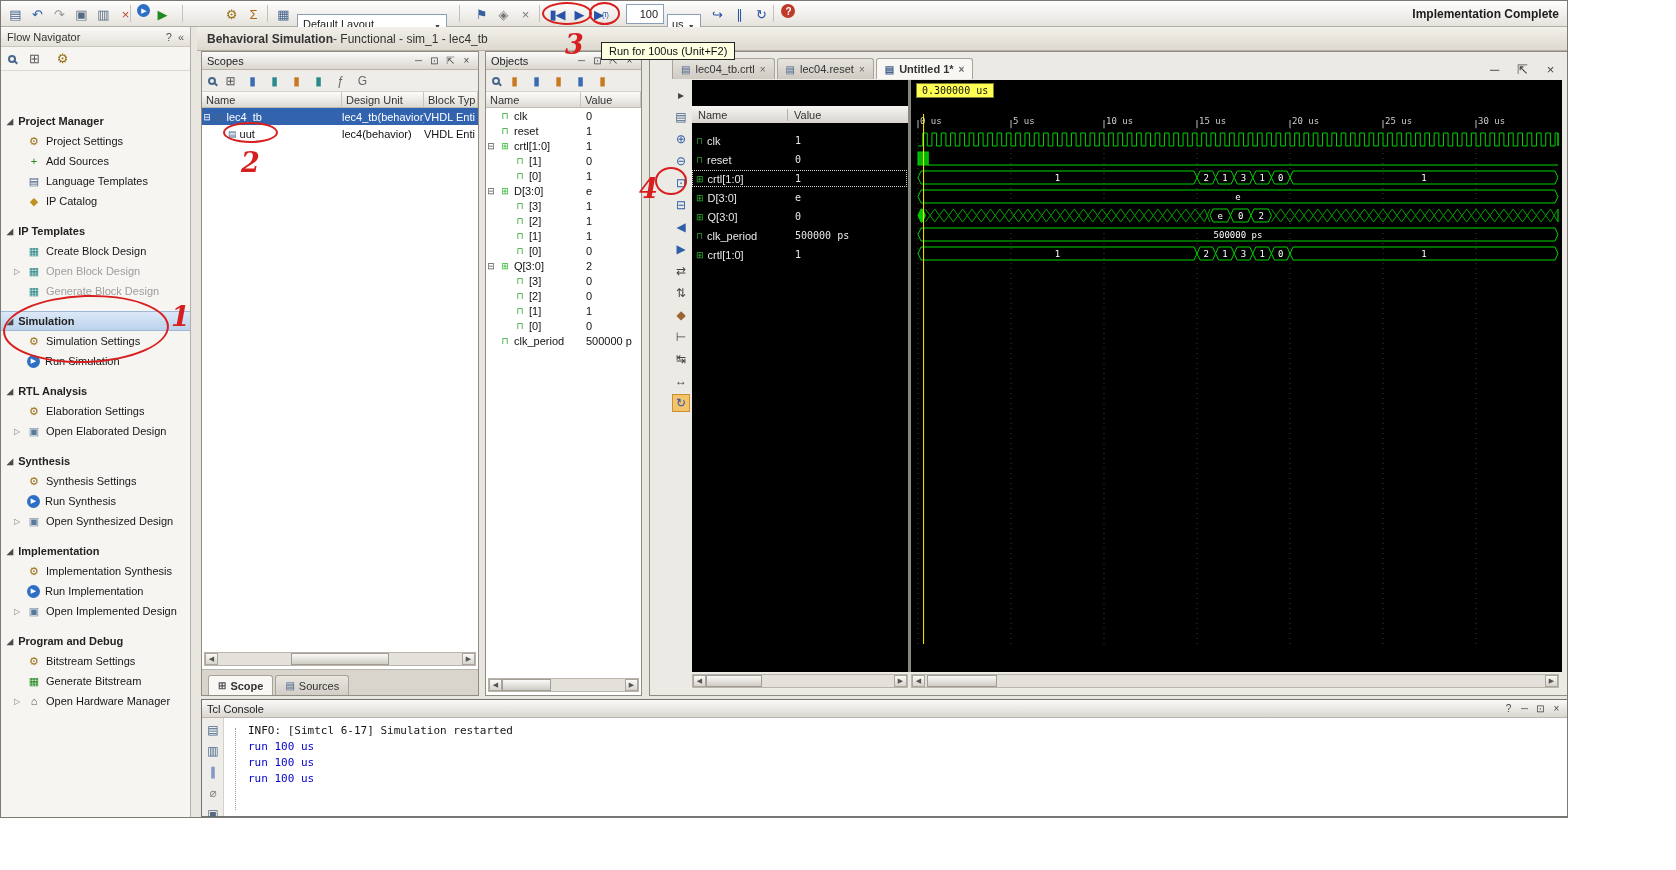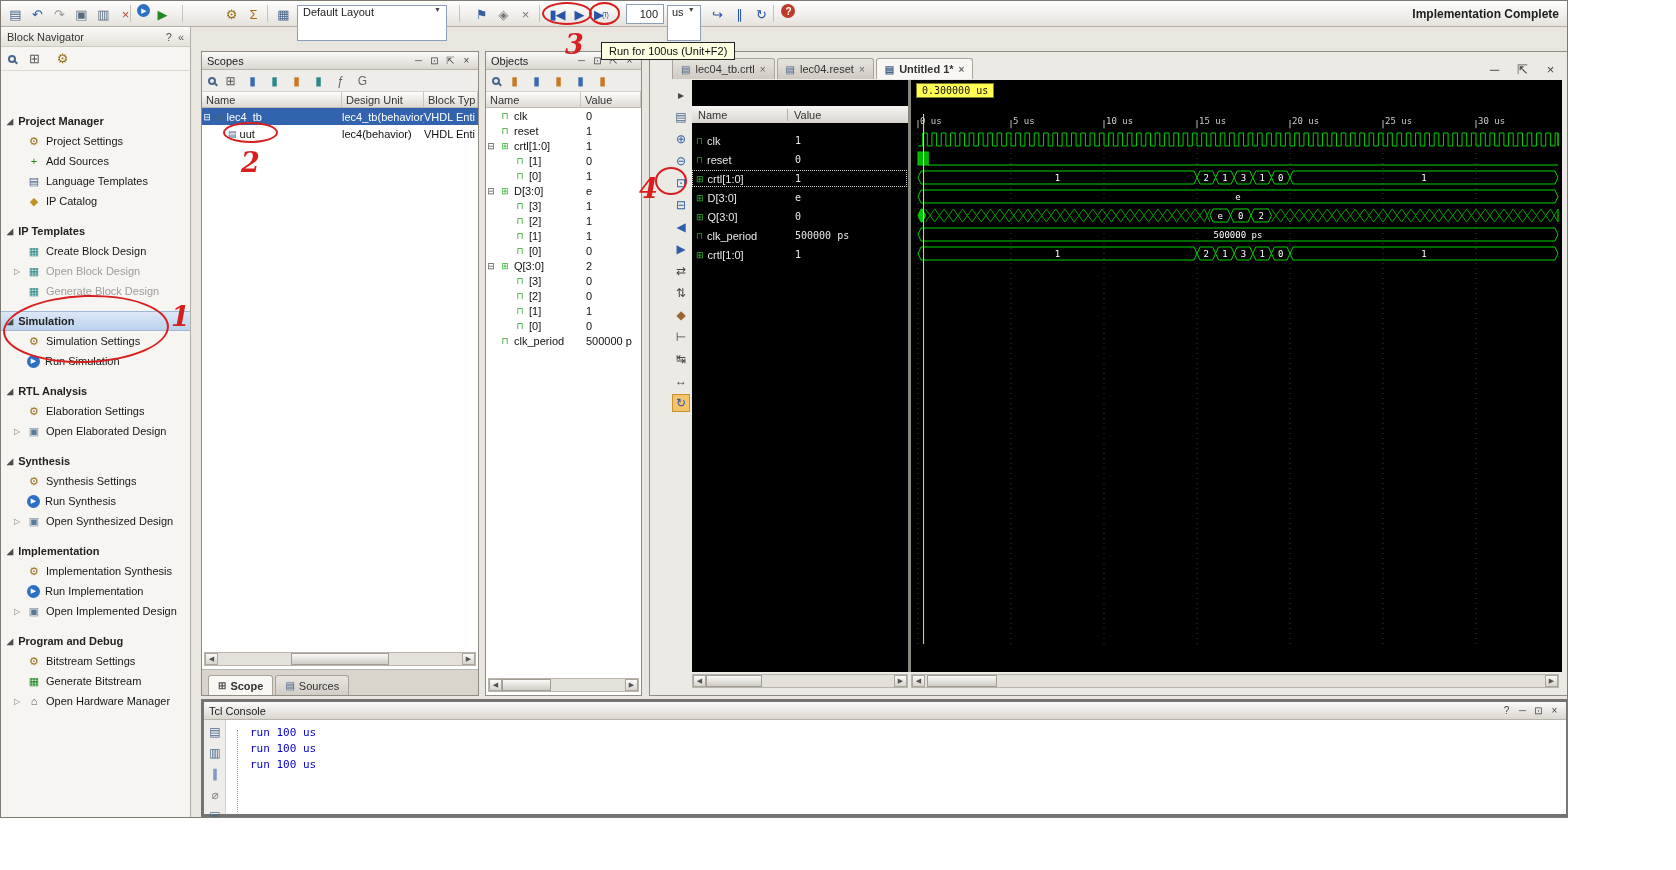--- a/index.html
+++ b/index.html
@@ -3,21 +3,21 @@
 <meta charset="utf-8">
 <style>
 *{box-sizing:border-box;margin:0;padding:0}
 body{width:1676px;height:870px;background:#fff;position:relative;font-family:"Liberation Sans",sans-serif;overflow:hidden}
 #app{position:absolute;left:0;top:0;width:1568px;height:818px;background:#e9e6e0;border:1px solid #7d7a74;overflow:hidden}
 
 #toolbar{position:absolute;left:0;top:0;width:100%;height:26px;background:linear-gradient(#fefefe,#e6e3dd);border-bottom:1px solid #b3afa7}
 .tbgroup{position:absolute;top:3px;display:flex;gap:2px}
 .tbi{width:20px;height:20px;display:flex;align-items:center;justify-content:center;font-size:13px;border-radius:2px;letter-spacing:-1px}
 .tbsep{position:absolute;top:4px;width:1px;height:17px;background:#c6c2ba}
-.dd{position:absolute;top:4px;height:36px;background:#fff;border:1px solid #8ba0b8;display:flex;align-items:flex-start;font-size:11px;padding:0 5px;gap:8px;color:#222}
+.dd{position:absolute;top:13px;height:17px;background:#fff;border:1px solid #8ba0b8;display:flex;align-items:flex-end;font-size:11px;padding:0 5px;gap:8px;color:#222}
 .caret{font-size:7px;color:#444}
 .numfield{position:absolute;top:3px;height:20px;background:#fff;border:1px solid #8ba0b8;font-size:11px;display:flex;align-items:center;justify-content:flex-end;padding:0 5px;color:#222}
 #tb-status{position:absolute;right:8px;top:6px;font-weight:bold;font-size:12px;color:#1d1d1d}
 .supt{font-size:7px;margin-left:-1px;color:#2953a8}
 .help-badge{width:14px;height:14px;border-radius:50%;background:#c03a2b;color:#fff;font-size:10px;font-weight:bold;display:inline-flex;align-items:center;justify-content:center}
 
 .gl{display:inline-flex;align-items:center;justify-content:center}
 .mag-icon{width:8px;height:8px;border:2px solid #48688c;border-radius:50%;position:relative;display:inline-block}
 .mag-icon::after{content:'';position:absolute;width:5px;height:2px;background:#48688c;transform:rotate(45deg);right:-4px;bottom:-2px}
 .run-badge{width:13px;height:13px;border-radius:50%;background:#2d6fc4;color:#fff;font-size:7px;display:inline-flex;align-items:center;justify-content:center;flex:none}
@@ -84,21 +84,21 @@
 #wn-head .h2{padding-left:6px}
 .wv-row{position:absolute;left:0;width:215px;height:17px;color:#e8e8e8;font-size:11px;display:flex;align-items:center}
 .wv-name{width:96px;display:flex;gap:4px;padding-left:4px;align-items:center;overflow:hidden;white-space:nowrap}
 .wv-name .gl{font-size:9px;flex:none}
 .wv-val{padding-left:7px;font-family:"DejaVu Sans Mono",monospace;font-size:10px;white-space:nowrap}
 .wv-row.sel{outline:1px dotted #cfcfcf;outline-offset:-1px}
 #wave-split{position:absolute;left:258px;top:28px;width:3px;height:592px;background:#8a8781}
 #wave-timebox{position:absolute;left:266px;top:31px;background:#ffff54;color:#111;font-family:"DejaVu Sans Mono",monospace;font-size:10px;padding:1px 5px;border:1px solid #7a7a30}
 #wave-svg{position:absolute;left:261px;top:54px;background:transparent}
 
-#tcl{position:absolute;left:200px;top:698px;width:1368px;height:118px;background:#fff;border:3px solid #737373}
+#tcl{position:absolute;left:200px;top:698px;width:1368px;height:118px;background:#fff;border:1px solid #737373}
 #tcl-side{position:absolute;left:0;top:18px;width:22px;bottom:0;background:#efede9;border-right:1px solid #d5d1c9;display:flex;flex-direction:column;gap:7px;align-items:center;padding-top:5px}
 #tcl-side .gl{font-size:12px}
 #tcl-text{position:absolute;left:22px;top:18px;right:0;bottom:0;background:#fff;overflow:hidden;padding-top:5px;font-family:"DejaVu Sans Mono",monospace;font-size:11px}
 .tcl-guide{position:absolute;left:11px;top:10px;height:82px;border-left:1px dotted #9a9a9a}
 .tcl-line{padding-left:24px;line-height:16px;white-space:pre}
 .tcl-line.cmd{color:#0000cd}
 .tcl-line.info{color:#151515}
 
 .rc{position:absolute;border:2px solid #d81f1f;border-radius:50%;z-index:60;pointer-events:none}
 .rnum{position:absolute;color:#d81f1f;font-size:27px;font-family:"DejaVu Serif",serif;font-style:italic;font-weight:bold;z-index:60;pointer-events:none}
@@ -161,21 +161,21 @@
       </div>
     <div class="tbsep" style="left:772px"></div>
     <div class="tbgroup" id="tb-g9" style="left:780px">
         <span class="help-badge tbi">?</span>
       </div>
     <div id="tb-status">Implementation Complete</div>
   </div>
 
   <div id="flownav">
     <div id="fn-header">
-      <span>Block Navigator</span>
+      <span>Flow Navigator</span>
       <span class="sp"></span>
       <span style="color:#555">?</span>
       <span style="color:#555">«</span>
     </div>
     <div id="fn-tools">
         <span class="mag-icon tbi"></span>
         <span class="gl tbi" style="color: rgb(85, 85, 85);">⊞</span>
         <span class="gl tbi" style="color: rgb(154, 112, 24);">⚙</span>
       </div>
     <div id="fn-tree">
@@ -303,20 +303,24 @@
           <span>Generate Bitstream</span>
         </div>
         <div class="fn-item">
           <span class="chev">▷</span>
           <span class="gl" style="color: rgb(85, 85, 85);">⌂</span>
           <span>Open Hardware Manager</span>
         </div>
       </div>
   </div>
 
+  <div id="main-header">
+    <span style="font-weight:bold">Behavioral Simulation</span>
+    <span> - Functional - sim_1 - lec4_tb</span>
+  </div>
 
   <div class="panel" id="scopes" style="left:200px;top:50px;width:278px;height:645px">
     <div class="ptitle">
       <span>Scopes</span>
       <span class="sp"></span>
         <span id="scopes-ctl" style="display:flex;gap:2px">
           <span class="gl tbi" style="color: rgb(68, 68, 68);">─</span>
           <span class="gl tbi" style="color: rgb(68, 68, 68);">⊡</span>
           <span class="gl tbi" style="color: rgb(68, 68, 68);">⇱</span>
           <span class="gl tbi" style="color: rgb(68, 68, 68);">×</span>
@@ -755,20 +759,21 @@
     <div id="tcl-side">
         <span class="gl tbi" style="color: rgb(70, 100, 140);">▤</span>
         <span class="gl tbi" style="color: rgb(70, 100, 140);">▥</span>
         <span class="gl tbi" style="color: rgb(41, 83, 168);">∥</span>
         <span class="gl tbi" style="color: rgb(136, 136, 136);">⌀</span>
         <span class="gl tbi" style="color: rgb(85, 107, 127);">▣</span>
       </div>
     <div id="tcl-text">
       <div class="tcl-guide"></div>
       <div id="tcl-lines">
+          <div class="tcl-line info">INFO: [Simtcl 6-17] Simulation restarted</div>
           <div class="tcl-line cmd">run 100 us</div>
           <div class="tcl-line cmd">run 100 us</div>
           <div class="tcl-line cmd">run 100 us</div>
         </div>
     </div>
   </div>
 
   <div class="rc" style="left:2px;top:294px;width:166px;height:68px;transform:rotate(-2deg)"></div>
   <span class="rnum" style="left:170px;top:300px">1</span>
   <div class="rc" style="left:222px;top:121px;width:55px;height:21px"></div>

